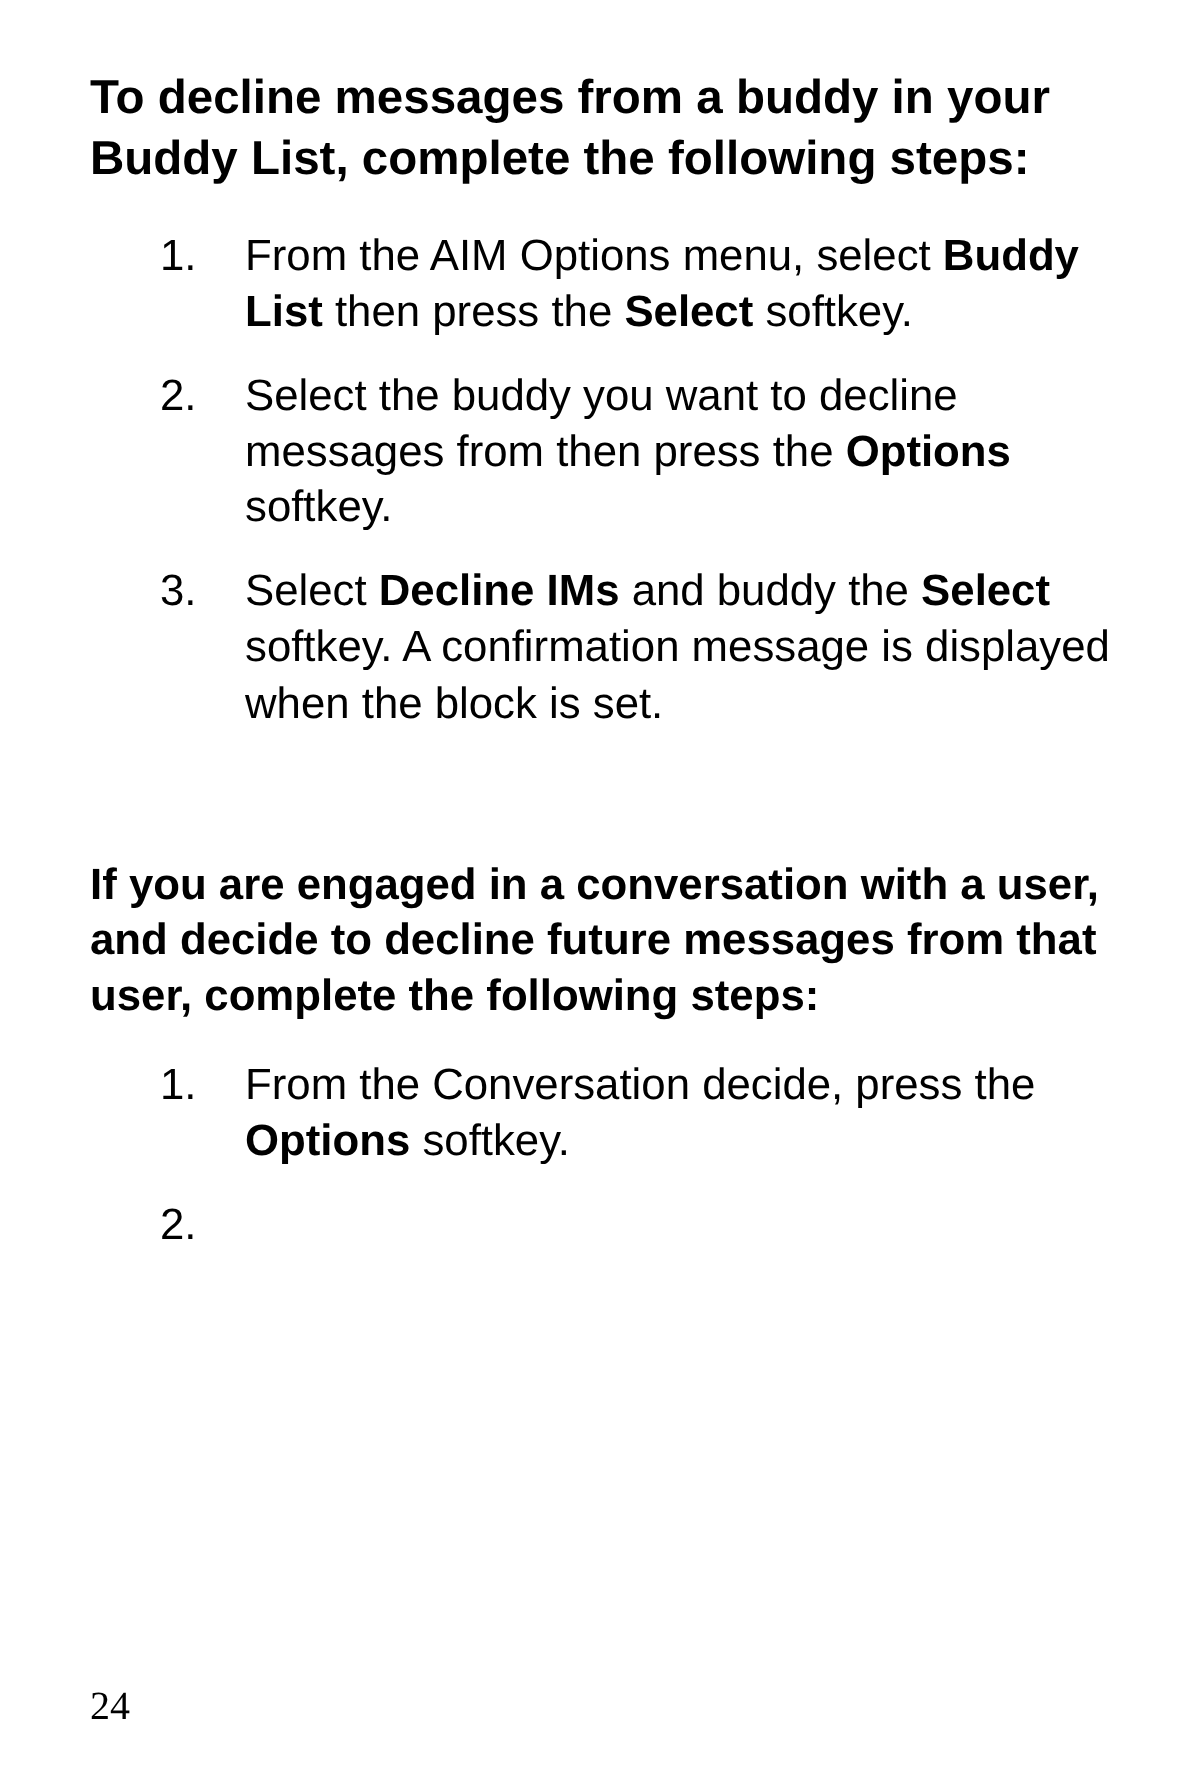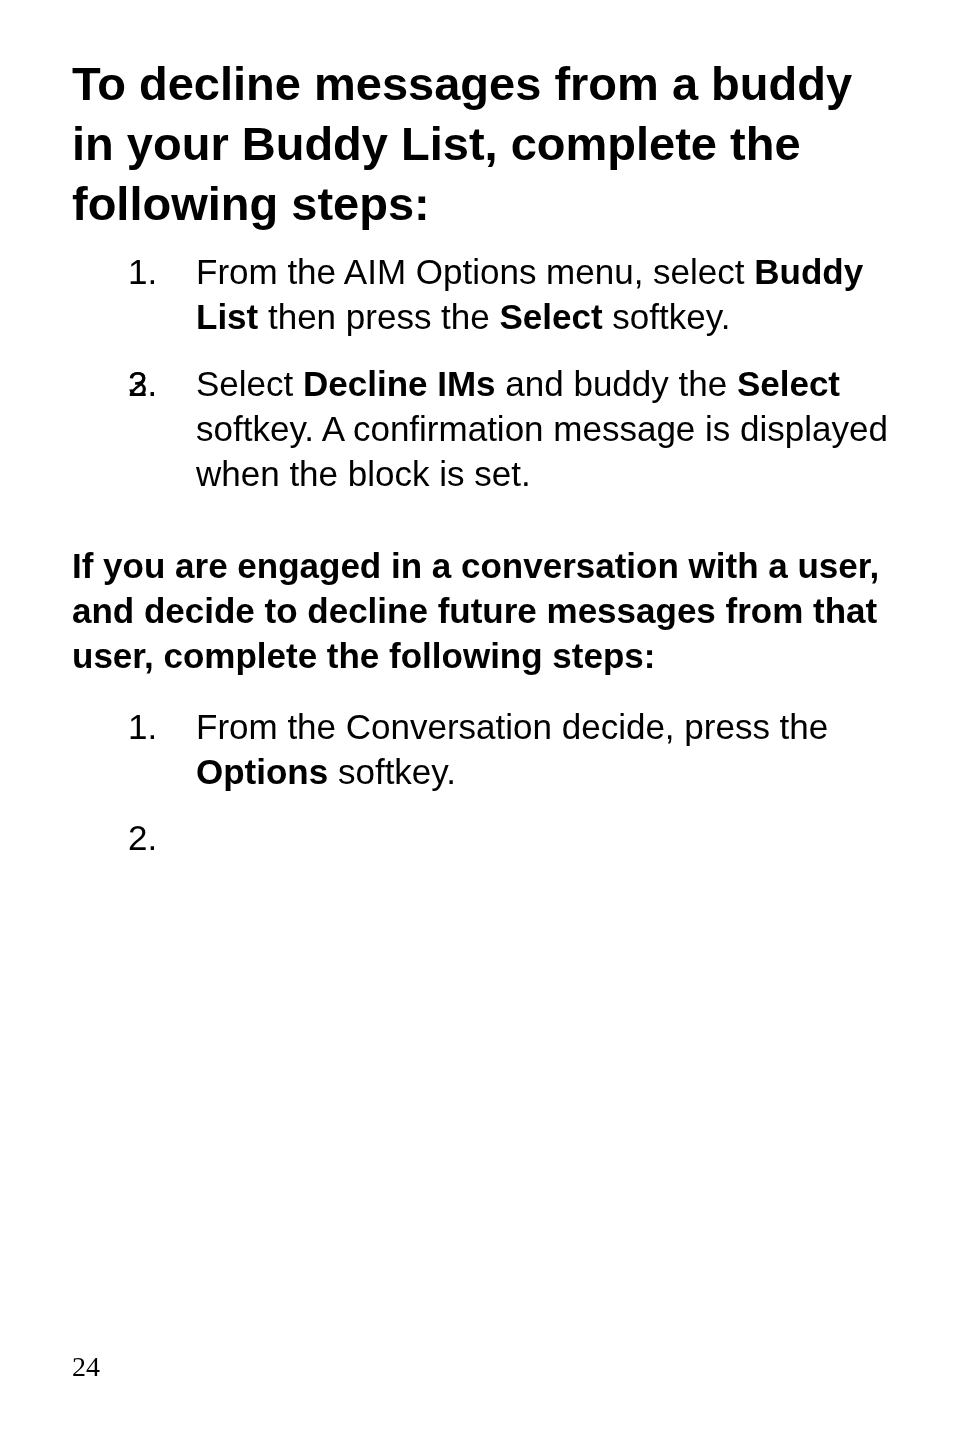--- a/index.html
+++ b/index.html
@@ -14,29 +14,29 @@
       font-family: Verdana, Geneva, sans-serif;
       color: #000000;
     }
     .page {
       padding: 54px 48px 0 72px;
       position: relative;
       height: 100%;
     }
     .heading {
       font-weight: bold;
-      font-size: 47px;
+      font-size: 38px;
       line-height: 1.28;
-      margin-bottom: 16px;
+      margin-bottom: 32px;
     }
     .heading2 {
       font-weight: bold;
       font-size: 35px;
       line-height: 1.28;
-      margin-top: 48px;
+      margin-top: 100px;
       margin-bottom: 26px;
     }
     ol.steps {
       list-style: none;
       padding-left: 56px;
     }
     ol.steps > li {
       position: relative;
       font-size: 35px;
       line-height: 1.28;
@@ -48,40 +48,41 @@
       left: 0;
       top: 0;
       width: 50px;
       text-align: left;
     }
     .page-number {
       position: absolute;
       bottom: 50px;
       left: 72px;
       font-family: "Times New Roman", Times, serif;
-      font-size: 28px;
+      font-size: 32px;
     }
     b {
       font-weight: bold;
     }
   </style>
 </head>
 <body>
 
 <div class="page">
 
   <div class="heading">To decline messages from a buddy in your Buddy List, complete the following steps:</div>
 
   <ol class="steps">
     <li>
       <span class="num">1.</span>
       <span><span>From the AIM Options menu, select </span><b>Buddy List</b><span> then press the </span><b>Select</b><span> softkey.</span></span>
     </li>
     <li>
       <span class="num">2.</span>
+      <span><span>Select the buddy you want to decline messages from then press the </span><b>Options</b><span> softkey.</span></span>
     </li>
     <li>
       <span class="num">3.</span>
       <span><span>Select </span><b>Decline IMs</b><span> and buddy the </span><b>Select</b><span> softkey. A confirmation message is displayed when the block is set.</span></span>
     </li>
   </ol>
 
   <div class="heading2">If you are engaged in a conversation with a user, and decide to decline future messages from that user, complete the following steps:</div>
 
   <ol class="steps">

